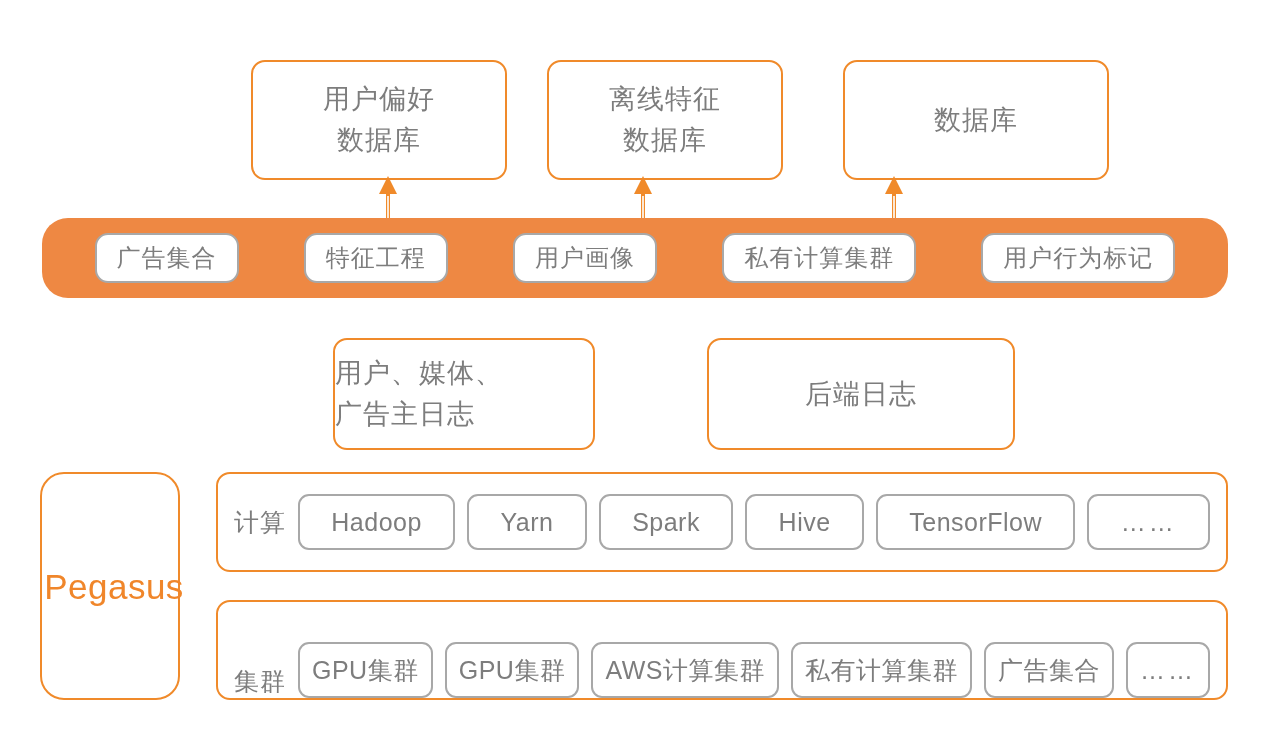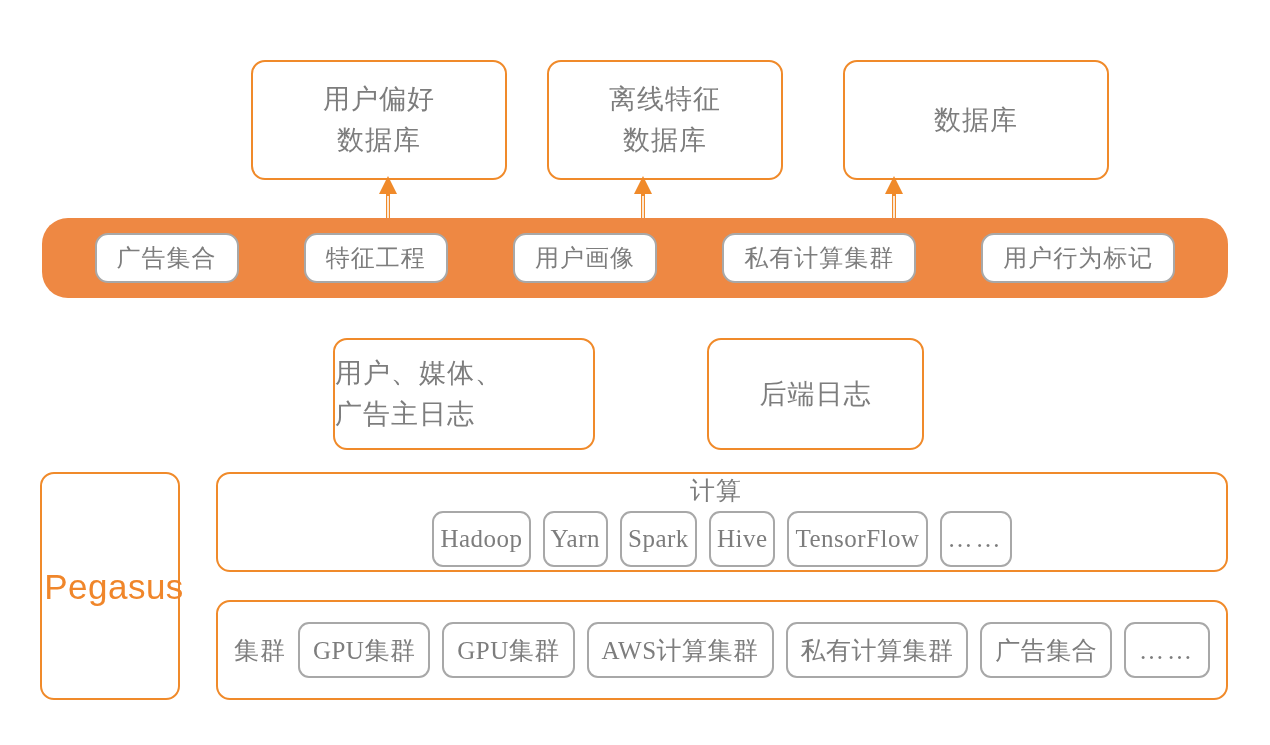--- a/index.html
+++ b/index.html
@@ -84,33 +84,33 @@
     align-items: center;
     justify-content: center;
     white-space: nowrap;
     height: 50px;
     padding: 0 20px;
   }
 
   
   .log-box { height: 112px; top: 338px; }
   #log-0 { left: 300px; width: 262px; align-items: flex-start; }
-  #log-1 { left: 674px; width: 217px; }
+  #log-1 { left: 674px; width: 308px; }
 
   
   #pegasus {
     position: absolute;
     left: 40px;
     top: 472px;
     width: 140px;
     height: 228px;
     box-sizing: border-box;
     background: #ffffff;
     border: 2.5px solid #F08A2A;
-    border-radius: 14px;
+    border-radius: 24px;
     display: flex;
     align-items: center;
     justify-content: center;
     padding-left: 8px;
   }
   #pegasus .plabel {
     color: #F0862A;
     font-size: 35px;
     line-height: 1;
     letter-spacing: 0.5px;
@@ -122,36 +122,35 @@
     left: 216px;
     width: 1012px;
     box-sizing: border-box;
     background: #ffffff;
     border: 2.5px solid #F08A2A;
     border-radius: 14px;
     display: flex;
     align-items: center;
     padding: 0 16px;
   }
-  #row-compute { top: 472px; height: 100px; flex-direction: column; }
-  #row-cluster { top: 600px; height: 100px; }
+  #row-compute { top: 472px; height: 100px; }
+  #row-cluster { top: 600px; height: 100px; align-items: flex-end; }
   .row-label {
     color: #7d7d7d;
     font-size: 25px;
     letter-spacing: 1px;
     white-space: nowrap;
     margin-right: 12px;
     flex: 0 0 auto;
   }
   .row-items {
     display: flex;
     align-items: center;
     gap: 12px;
     flex: 1 1 auto;
-    font-family: Liberation Serif, serif;
   }
   .tpill {
     box-sizing: border-box;
     background: #ffffff;
     border: 2px solid #A8A8A8;
     border-radius: 11px;
     color: #7d7d7d;
     font-size: 25px;
     line-height: 1;
     letter-spacing: 0.5px;

